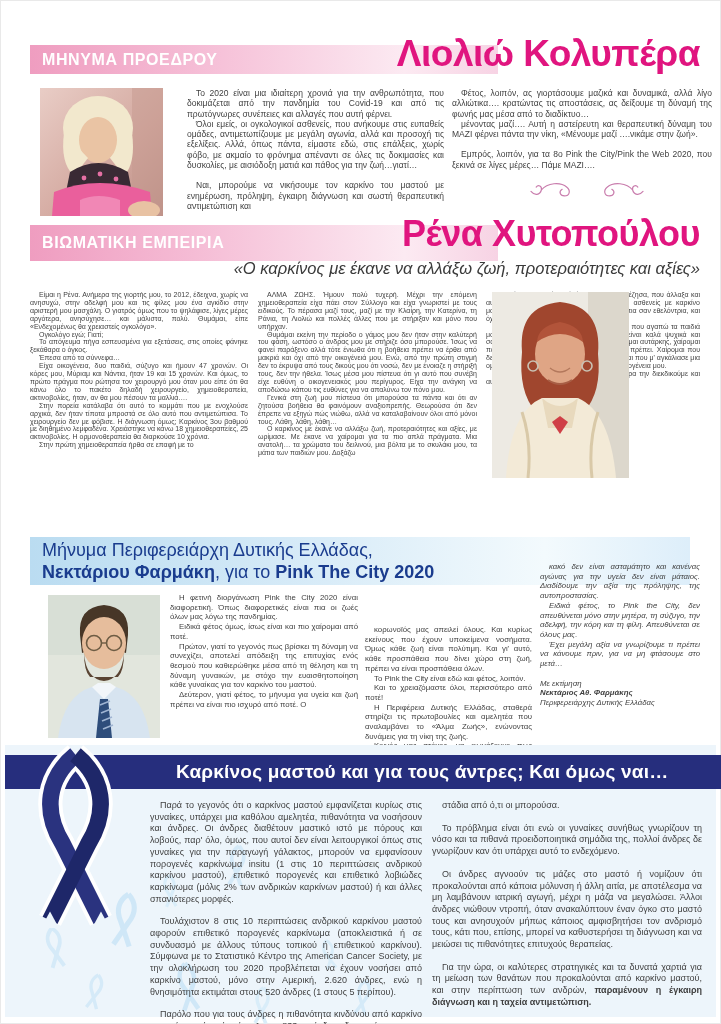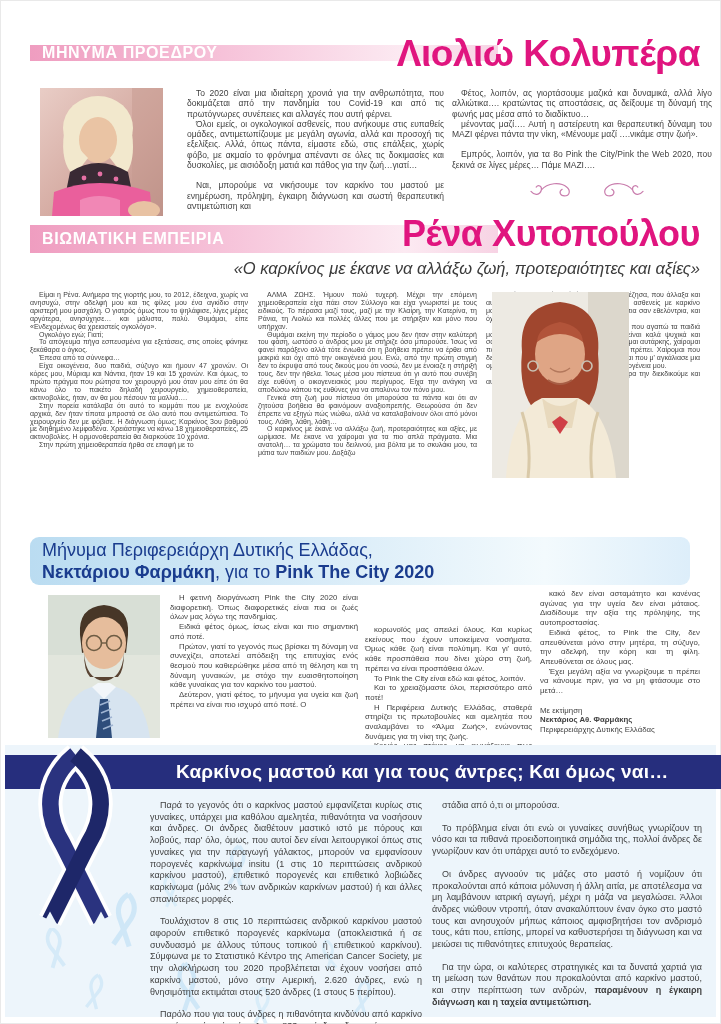--- a/index.html
+++ b/index.html
@@ -49,21 +49,21 @@
     </symbol>
     <symbol id="swirl-sym" viewBox="0 0 70 26">
       <path d="M4 15 C9 21 16 20 18 13 C19 8 14 5 11 9 M18 13 C26 3 44 2 52 9 C58 14 56 21 49 21 C43 21 41 15 46 12" fill="none" stroke="currentColor" stroke-width="1.6" stroke-linecap="round"></path>
     </symbol>
   </defs>
 </svg>
 
 <div class="page">
 
   <section class="s1">
-    <div class="band band-pink" style="left:30px;top:45px;width:468px;height:16px;">
+    <div class="band band-pink" style="left:30px;top:45px;width:468px;height:29px;">
       <span class="kicker">ΜΗΝΥΜΑ ΠΡΟΕΔΡΟΥ</span>
     </div>
     <h1 class="author" style="right:21px;top:33px;font-size:37px;">Λιολιώ Κολυπέρα</h1>
 
     <div class="photo" style="left:40px;top:88px;width:123px;height:128px;">
       <svg width="123" height="128" viewBox="0 0 123 128">
         <defs>
             <linearGradient id="p1bg" x1="0" y1="0" x2="1" y2="1">
           <stop offset="0" stop-color="#e9cdc6"></stop>
               <stop offset=".6" stop-color="#d3a89f"></stop>
@@ -101,21 +101,21 @@
       <svg width="52" height="20">
           <use href="#swirl-sym"></use>
         </svg>
       <svg width="52" height="20" style="transform:scaleX(-1)">
           <use href="#swirl-sym"></use>
         </svg>
     </div>
   </section>
 
   <section class="s2">
-    <div class="band band-pink" style="left:30px;top:225px;width:468px;height:28px;">
+    <div class="band band-pink" style="left:30px;top:225px;width:468px;height:36px;">
       <span class="kicker">ΒΙΩΜΑΤΙΚΗ ΕΜΠΕΙΡΙΑ</span>
     </div>
     <h1 class="author" style="right:21px;top:213px;font-size:36px;">Ρένα Χυτοπούλου</h1>
     <div class="quote" style="left:100px;top:259px;width:600px;">«Ο καρκίνος με έκανε να αλλάξω ζωή, προτεραιότητες και αξίες»</div>
 
     <div class="col" style="left:30px;top:291px;width:218px;">
       <p>Είμαι η Ρένα. Ανήμερα της γιορτής μου, το 2012, έδειχνα, χωρίς να ανησυχώ, στην αδελφή μου και τις φίλες μου ένα αγκίδιο στην αριστερή μου μασχάλη. Ο γιατρός όμως που το ψηλάφισε, λίγες μέρες αργότερα, ανησύχησε… και μάλιστα, πολύ. Θυμάμαι, είπε «Ενδεχομένως θα χρειαστείς ογκολόγο».</p>
       <p>Ογκολόγο εγώ; Γιατί;</p>
       <p>Το απόγευμα πήγα εσπευσμένα για εξετάσεις, στις οποίες φάνηκε ξεκάθαρα ο όγκος.</p>
       <p>Έπεσα από τα σύννεφα…</p>
@@ -147,21 +147,21 @@
           <path d="M30 120 Q40 150 36 186 M106 120 Q96 150 100 186" fill="none" stroke="#d9c9a8" stroke-width="3"></path>
         </svg>
       </div>
       <p>το Θεό καθημερινά γιατί είμαι τυχερή που έζησα, που άλλαξα και αυτό που νιώθω το μεταφέρω σε όλες τις ασθενείς με καρκίνο μαστού που συναντώ στα νοσοκομεία όπου πια σαν εθελόντρια, και όχι σαν ασθενής, πηγαίνω να τις επισκεφθώ.</p>
       <p>Χαίρομαι γι αυτό που είμαι τώρα, χαίρομαι που αγαπώ τα παιδιά μου χωρίς να περιμένω τίποτα, μόνο να είναι καλά ψυχικά και σωματικά Χαίρομαι που δεν ζητώ πολλά και είμαι αυτάρκης, χαίρομαι που κάνω αυτά που θέλω και όχι αυτά που πρέπει.  Χαίρομαι που δεν έχω ενοχές για τις πράξεις μου και χαίρομαι που μ' αγκάλιασε μια ομάδα, το ΑΛΜΑ ΖΩΗΣ που θεωρώ πλέον οικογένεια μου.</p>
       <p>Η ζωή δεν χαρίζεται σε κανέναν. Κάθε μέρα την διεκδικούμε και αυτή μας ανταμείβει με τον τρόπο της.</p>
     </div>
   </section>
 
   <section class="s3">
-    <div class="band band-blue" style="left:30px;top:537px;width:660px;height:48px;border-radius:9px;">
+    <div class="band band-blue" style="left:30px;top:537px;width:660px;height:48px;">
       <div class="band3-text">
         <div>Μήνυμα Περιφερειάρχη Δυτικής Ελλάδας,</div>
         <div><span class="bold">Νεκτάριου Φαρμάκη</span><span>, για το </span><span class="bold">Pink The City 2020</span></div>
       </div>
     </div>
 
     <div class="photo" style="left:48px;top:595px;width:112px;height:143px;">
       <svg width="112" height="143" viewBox="0 0 112 143">
         <rect width="112" height="143" fill="#e2e6dd"></rect>
         <rect x="0" y="0" width="112" height="60" fill="#d8dfd6"></rect>
@@ -173,32 +173,32 @@
         <line x1="53.5" y1="48" x2="58.5" y2="48" stroke="#6d5c44" stroke-width="1.4"></line>
         <path d="M10 143 Q16 100 44 92 L68 92 Q96 100 102 143 Z" fill="#d7e4f0"></path>
         <path d="M44 92 L56 104 L68 92 L62 88 L50 88 Z" fill="#f2f6fa"></path>
         <path d="M52 104 L60 104 L64 143 L48 143 Z" fill="#2e4d7b"></path>
         <path d="M52 110 L62 106 M53 118 L63 114 M54 126 L64 122 M55 134 L65 130" stroke="#9fb4d2" stroke-width="1.6"></path>
       </svg>
     </div>
 
     <div class="col" style="left:170px;top:593px;width:188px;">
       <p>Η φετινή διοργάνωση Pink the City 2020 είναι διαφορετική. Όπως διαφορετικές είναι πια οι ζωές όλων μας λόγω της πανδημίας.</p>
-      <p>Ειδικά φέτος όμως, ίσως είναι και πιο σημαντική από ποτέ.</p>
+      <p>Ειδικά φέτος όμως, ίσως είναι και πιο χαίρομαι από ποτέ.</p>
       <p>Πρώτον, γιατί το γεγονός πως βρίσκει τη δύναμη να συνεχίζει, αποτελεί απόδειξη της επιτυχίας ενός θεσμού που καθιερώθηκε μέσα από τη θέληση και τη δύναμη γυναικών, με στόχο την ευαισθητοποίηση κάθε γυναίκας για τον καρκίνο του μαστού.</p>
       <p>Δεύτερον, γιατί φέτος, το μήνυμα για υγεία και ζωή πρέπει να είναι πιο ισχυρό από ποτέ. Ο</p>
     </div>
     <div class="col" style="left:365px;top:625px;width:167px;">
       <p>κορωνοϊός μας απειλεί όλους. Και κυρίως εκείνους που έχουν υποκείμενα νοσήματα. Όμως κάθε ζωή είναι πολύτιμη. Και γι' αυτό, κάθε προσπάθεια που δίνει χώρο στη ζωή, πρέπει να είναι προσπάθεια όλων.</p>
       <p>Το Pink the City είναι εδώ και φέτος, λοιπόν.</p>
       <p>Και το χρειαζόμαστε όλοι, περισσότερο από ποτέ!</p>
       <p>Η Περιφέρεια Δυτικής Ελλάδας, σταθερά στηρίζει τις πρωτοβουλίες και αμελητέα που αναλαμβάνει το «Άλμα Ζωής», ενώνοντας δυνάμεις για τη νίκη της ζωής.</p>
       <p>Κοινός μας στόχος, να φωνάξουμε πως κανένα</p>
     </div>
-    <div class="col" style="left:540px;top:589px;width:160px;">
+    <div class="col" style="left:540px;top:562px;width:160px;font-style:italic;">
       <p>κακό δεν είναι ασταμάτητο και κανένας αγώνας για την υγεία δεν είναι μάταιος. Διαδίδουμε την αξία της πρόληψης, της αυτοπροστασίας.</p>
       <p>Ειδικά φέτος, το Pink the City, δεν απευθύνεται μόνο στην μητέρα, τη σύζυγο, την αδελφή, την κόρη και τη φίλη. Απευθύνεται σε όλους μας.</p>
       <p>Έχει μεγάλη αξία να γνωρίζουμε τι πρέπει να κάνουμε πριν, για να μη φτάσουμε στο μετά…</p>
       <div class="sign">
         <div>Με εκτίμηση</div>
         <div style="font-weight:bold">Νεκτάριος Αθ. Φαρμάκης</div>
         <div>Περιφερειάρχης Δυτικής Ελλάδας</div>
       </div>
     </div>
   </section>

